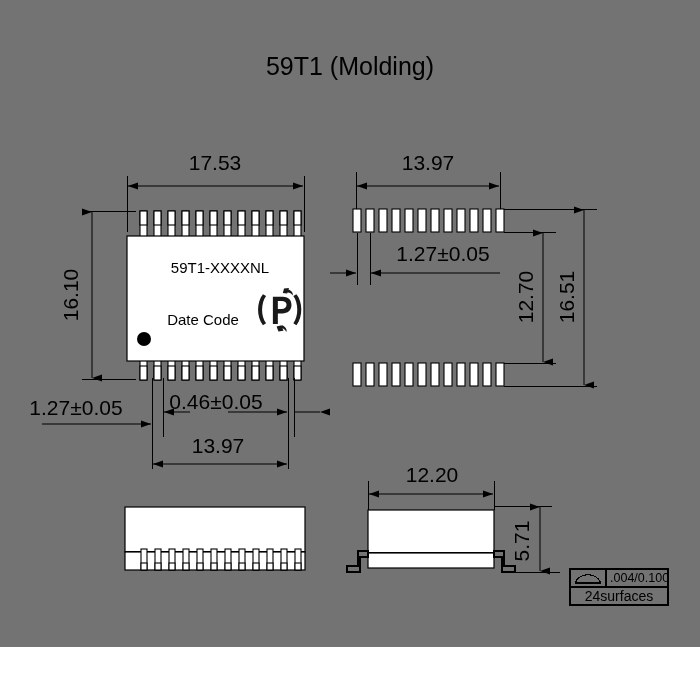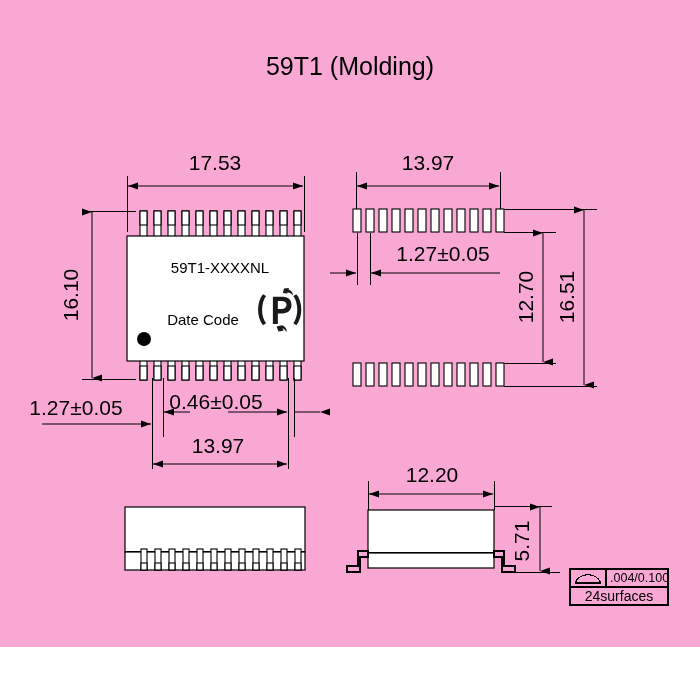--- a/index.html
+++ b/index.html
@@ -9,21 +9,21 @@
     background: #ffffff;
   }
   body {
     font-family: "Liberation Sans", sans-serif;
     color: #000000;
   }
   #drawing-root {
     position: relative;
     width: 700px;
     height: 647px;
-    background: #f9a8d4;
+    background: #737373;
     overflow: hidden;
   }
   #drawing-svg {
     position: absolute;
     left: 0;
     top: 0;
     width: 700px;
     height: 700px;
     display: block;
   }

